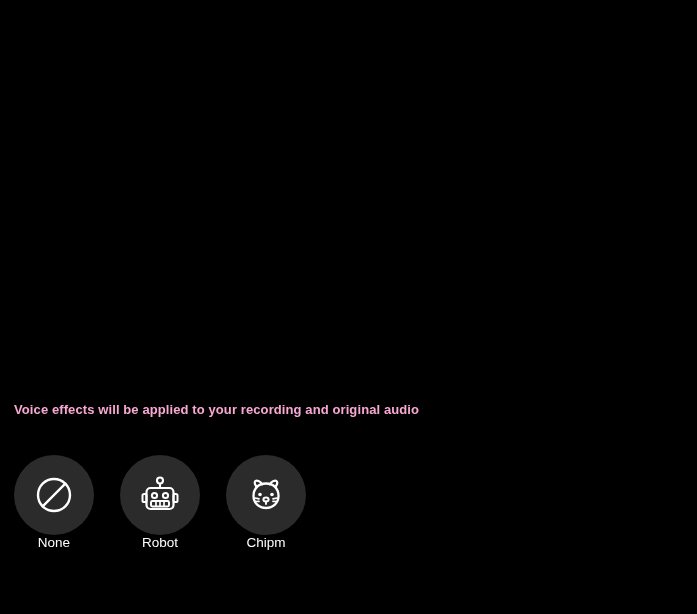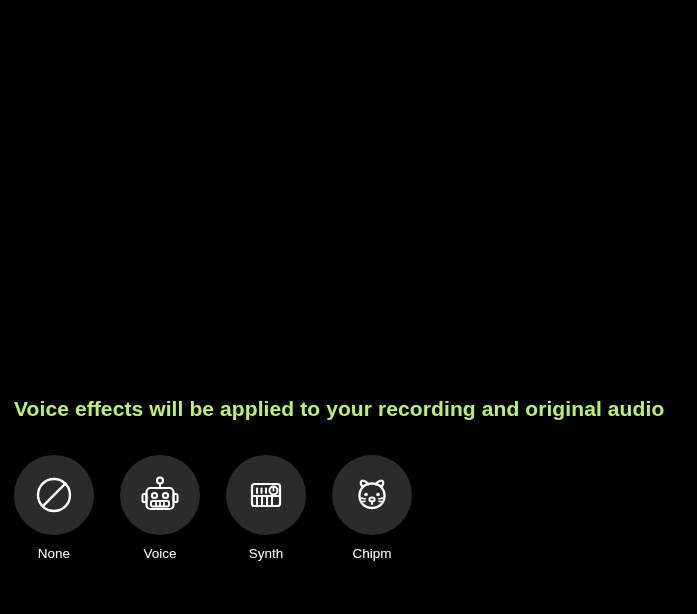--- a/index.html
+++ b/index.html
@@ -37,22 +37,22 @@
     left: 0;
     top: 392px;
     width: 697px;
     height: 34px;
     display: flex;
     align-items: center;
     padding-left: 14px;
     box-sizing: border-box;
   }
   #caption .caption-text {
-    color: #bef264;
-    font-size: 21px;
+    color: #f9a8d4;
+    font-size: 13px;
     font-weight: bold;
     letter-spacing: 0.1px;
     white-space: nowrap;
   }
 
   
   #effects-rail {
     position: absolute;
     left: 0;
     top: 455px;
@@ -92,21 +92,20 @@
   .effect-item.selected .effect-circle {
     border: 2.5px solid #e8254f;
     background: #242424;
   }
 
   .effect-circle svg {
     display: block;
   }
 
   .effect-label {
-    margin-top: 11px;
     font-size: 13.5px;
     color: #ffffff;
     white-space: nowrap;
     overflow: hidden;
     text-overflow: clip;
     max-width: 84px;
     text-align: center;
     line-height: 16px;
   }
   .effect-item.selected .effect-label {
@@ -161,44 +160,24 @@
               <rect x="35.5" y="21" width="4" height="8" rx="1.6" stroke="#ffffff" stroke-width="2"></rect>
               <circle cx="16.5" cy="22.5" r="2.6" stroke="#ffffff" stroke-width="2"></circle>
               <circle cx="27.5" cy="22.5" r="2.6" stroke="#ffffff" stroke-width="2"></circle>
               <rect x="13" y="28" width="18" height="5.5" rx="1.4" stroke="#ffffff" stroke-width="2"></rect>
               <line x1="18" y1="28" x2="18" y2="33.5" stroke="#ffffff" stroke-width="1.7"></line>
               <line x1="22" y1="28" x2="22" y2="33.5" stroke="#ffffff" stroke-width="1.7"></line>
               <line x1="26" y1="28" x2="26" y2="33.5" stroke="#ffffff" stroke-width="1.7"></line>
             </svg>
           </span>
         </div>
-        <div class="effect-label">Voice</div>
+        <div class="effect-label">Robot</div>
       </div>
 
 
-      <div class="effect-item">
-        <div class="effect-circle">
-          <span>
-            <svg width="44" height="44" viewBox="0 0 44 44" fill="none">
-              <rect x="8" y="11" width="28" height="22" rx="2.6" stroke="#ffffff" stroke-width="2.2"></rect>
-              <line x1="8" y1="23" x2="36" y2="23" stroke="#ffffff" stroke-width="2"></line>
-              <line x1="13" y1="15.5" x2="13" y2="20" stroke="#ffffff" stroke-width="2" stroke-linecap="round"></line>
-              <line x1="17.5" y1="15.5" x2="17.5" y2="20" stroke="#ffffff" stroke-width="2" stroke-linecap="round"></line>
-              <line x1="22" y1="15.5" x2="22" y2="20" stroke="#ffffff" stroke-width="2" stroke-linecap="round"></line>
-              <circle cx="29.5" cy="17.5" r="4" stroke="#ffffff" stroke-width="2"></circle>
-              <line x1="29.5" y1="17.5" x2="29.5" y2="14.5" stroke="#ffffff" stroke-width="1.8" stroke-linecap="round"></line>
-              <line x1="13" y1="23" x2="13" y2="33" stroke="#ffffff" stroke-width="2"></line>
-              <line x1="18" y1="23" x2="18" y2="33" stroke="#ffffff" stroke-width="2"></line>
-              <line x1="23" y1="23" x2="23" y2="33" stroke="#ffffff" stroke-width="2"></line>
-              <line x1="28" y1="23" x2="28" y2="33" stroke="#ffffff" stroke-width="2"></line>
-            </svg>
-          </span>
-        </div>
-        <div class="effect-label">Synth</div>
-      </div>
 
 
       <div class="effect-item">
         <div class="effect-circle">
           <span>
             <svg width="46" height="46" viewBox="0 0 46 46" fill="none">
               <path d="M13 14 C10.5 10.5 12 7.5 15.5 9 C17.2 9.7 18.4 11 19.2 12.3" stroke="#ffffff" stroke-width="2.2" stroke-linejoin="round" stroke-linecap="round"></path>
               <path d="M33 14 C35.5 10.5 34 7.5 30.5 9 C28.8 9.7 27.6 11 26.8 12.3" stroke="#ffffff" stroke-width="2.2" stroke-linejoin="round" stroke-linecap="round"></path>
               <path d="M23 11.5 C31 11.5 35.5 17 35.5 24 C35.5 31 30 36 23 36 C16 36 10.5 31 10.5 24 C10.5 17 15 11.5 23 11.5 Z" stroke="#ffffff" stroke-width="2.3" stroke-linejoin="round"></path>
               <circle cx="17" cy="22.5" r="1.8" fill="#ffffff"></circle>

